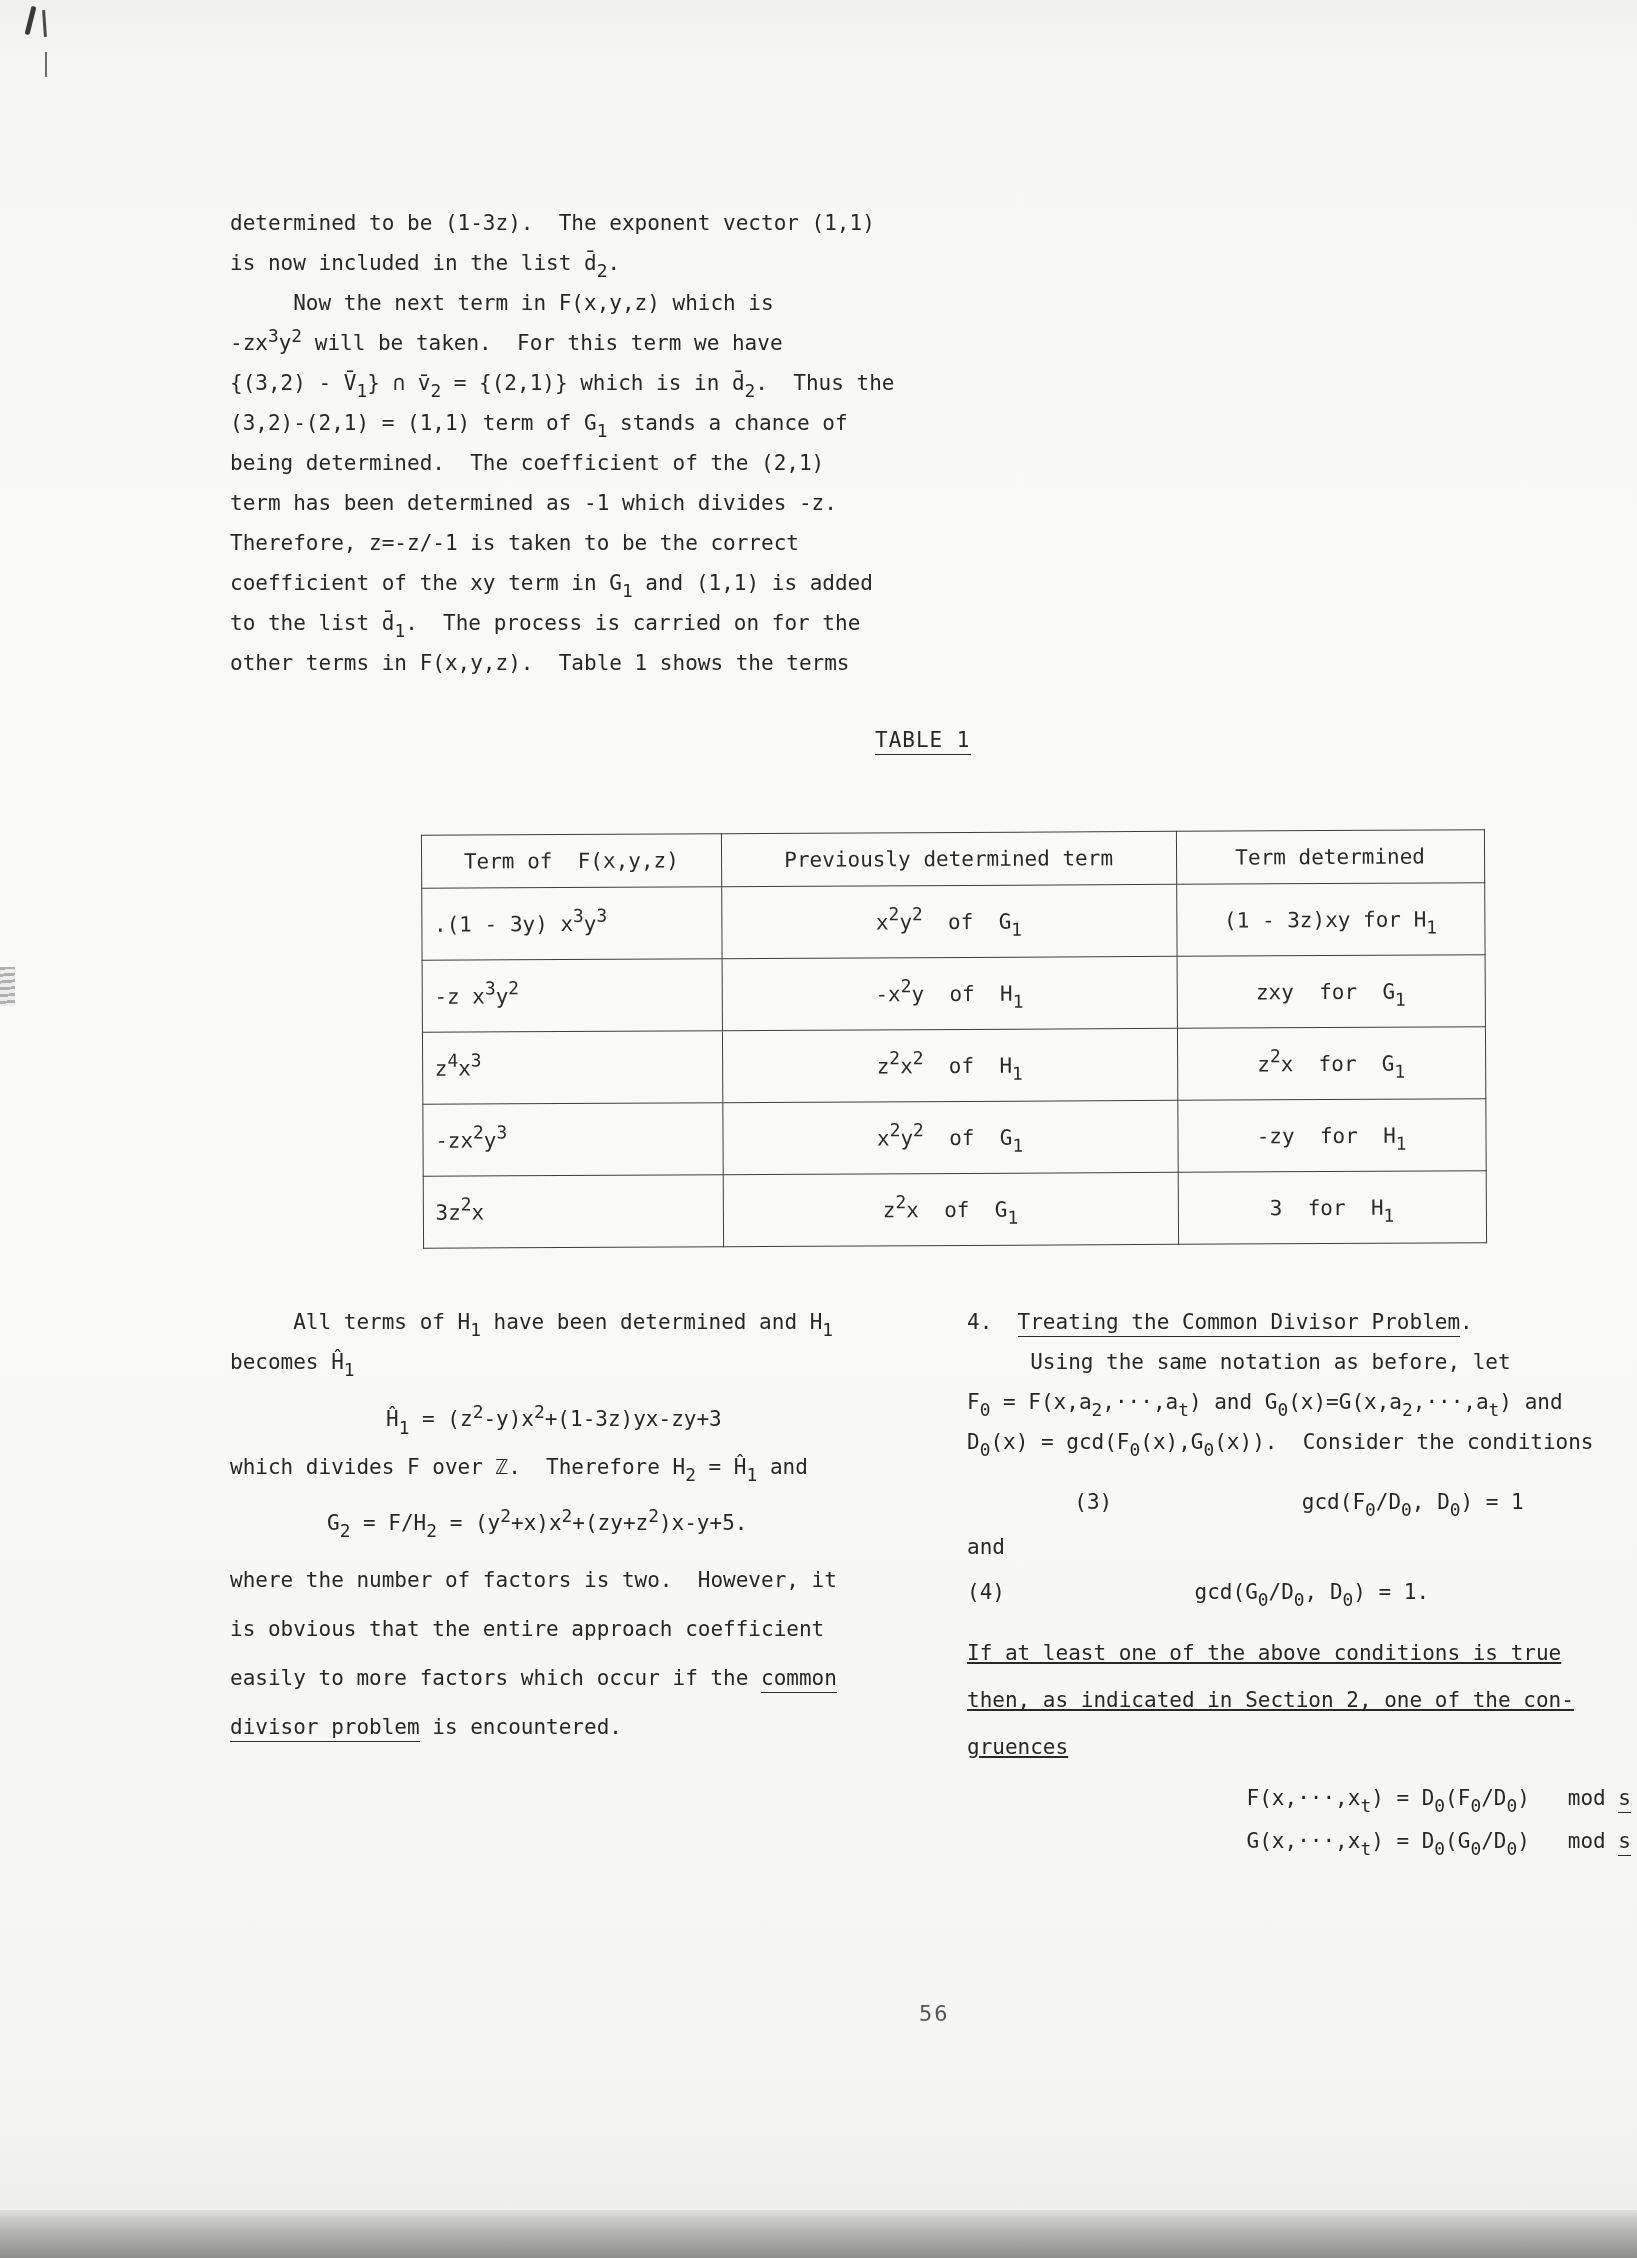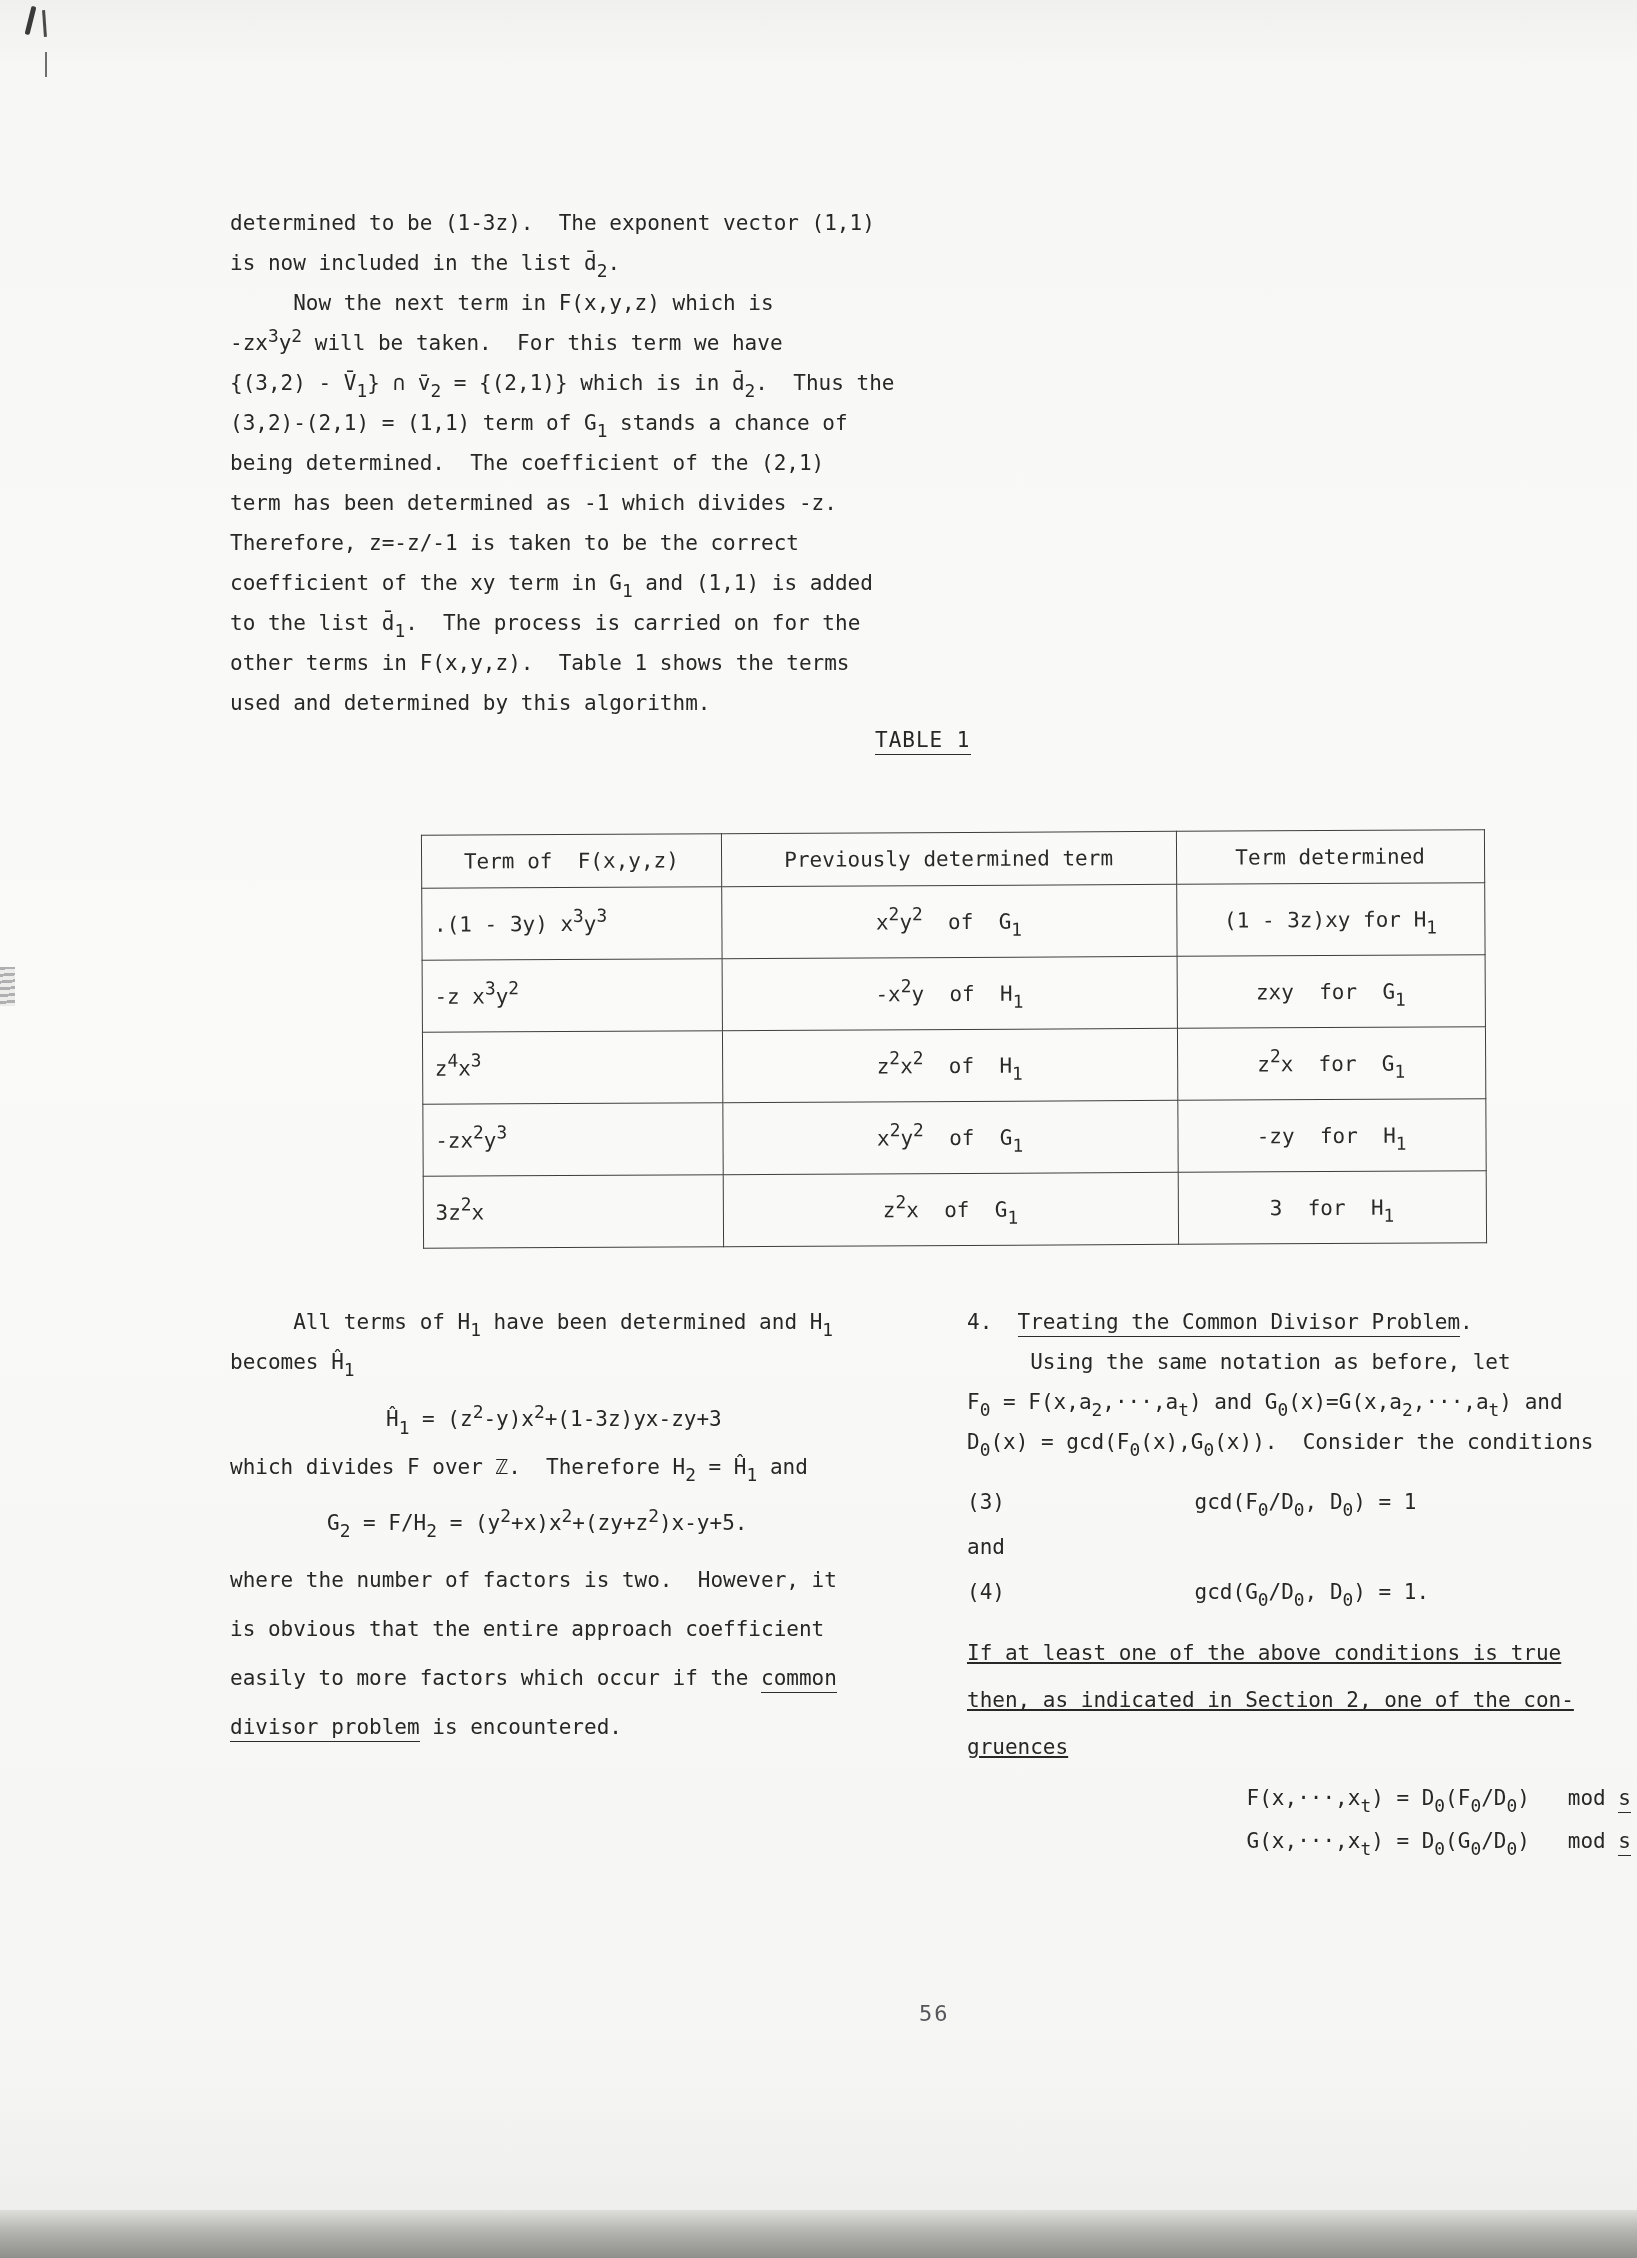--- a/index.html
+++ b/index.html
@@ -40,21 +40,21 @@
   .right-col{position:absolute;left:967px;top:1302px;width:664px;}
 
   .eq{white-space:pre;height:44px;line-height:44px;}
   .eq-h1{margin-top:15.4px;padding-left:156px;}
   .mt6{margin-top:5.8px;}
   .eq-g2{margin-top:13.5px;padding-left:97px;}
   .para3{margin-top:11.6px;}
   .para3 .line{height:49px;line-height:49px;}
 
   .eq-num{white-space:pre;height:42px;line-height:42px;}
-  .eq-3{margin-top:19.3px;}
+  .eq-3{margin-top:19.3px;text-align:center;}
   .and-line{margin-top:3.9px;}
   .eq-4{margin-top:3.9px;}
   .para2{margin-top:17.4px;}
   .para2 .line{height:47px;line-height:47px;text-decoration:underline;}
   .cong{margin-top:5.8px;padding-left:152px;}
   .cong .line{height:43px;line-height:43px;text-align:right;}
 
   .page-number{position:absolute;left:919px;top:2001px;font-size:22px;color:#56565a;letter-spacing:1.9px;}
 
   
@@ -82,21 +82,20 @@
       <div class="line">     Now the next term in F(x,y,z) which is</div>
       <div class="line">-zx<sup>3</sup>y<sup>2</sup> will be taken.  For this term we have</div>
       <div class="line">{(3,2) - V̄<sub>1</sub>} ∩ v̄<sub>2</sub> = {(2,1)} which is in d̄<sub>2</sub>.  Thus the</div>
       <div class="line">(3,2)-(2,1) = (1,1) term of G<sub>1</sub> stands a chance of</div>
       <div class="line">being determined.  The coefficient of the (2,1)</div>
       <div class="line">term has been determined as -1 which divides -z.</div>
       <div class="line">Therefore, z=-z/-1 is taken to be the correct</div>
       <div class="line">coefficient of the xy term in G<sub>1</sub> and (1,1) is added</div>
       <div class="line">to the list d̄<sub>1</sub>.  The process is carried on for the</div>
       <div class="line">other terms in F(x,y,z).  Table 1 shows the terms</div>
-      <div class="line">used and determined by this algorithm.</div>
     </div>
 
   <div class="table-caption"><span class="ul">TABLE 1</span></div>
 
   <table class="data-table">
     <thead>
       <tr>
           <th>Term of  F(x,y,z)</th>
           <th>Previously determined term</th>
           <th>Term determined</th>

